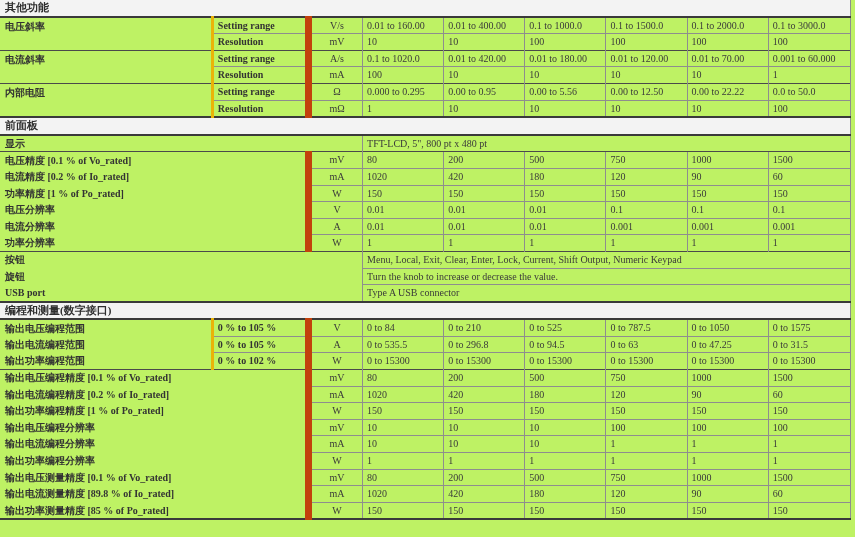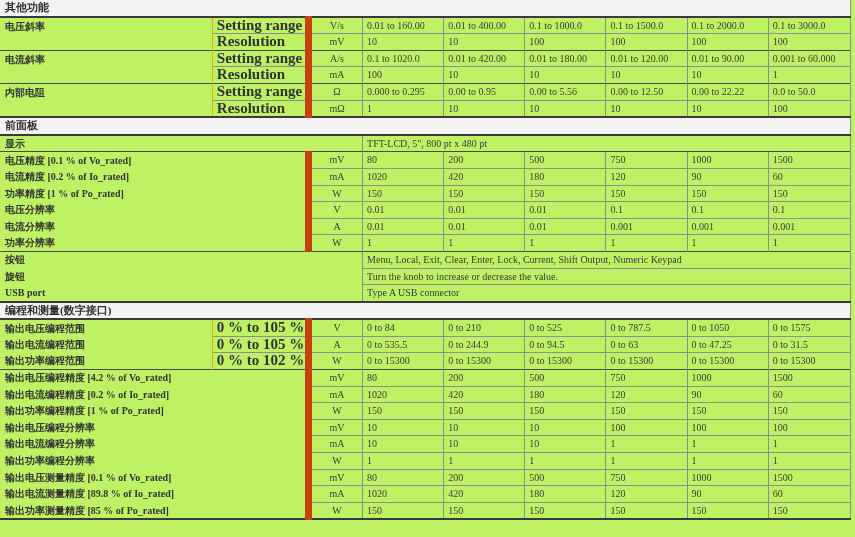--- a/index.html
+++ b/index.html
@@ -17,22 +17,22 @@
     height: 15.6px; line-height: 15.6px; padding: 0 4px;
     font-size: 10px; color: #3a3a3a; white-space: nowrap;
     overflow: hidden; vertical-align: middle;
   }
   td.lbl {
     font-weight: bold; font-size: 10px; color: #333333;
     padding-left: 5px; border: none;
   }
   td.lbl.grp { vertical-align: top; padding-top: 1px; }
   td.sub {
-    font-weight: bold; font-size: 15px; color: #333333;
-    border-left: 1px solid #eab308; border-top: 1px solid #8e8e8e;
+    font-weight: bold; font-size: 10px; color: #333333;
+    border-left: 3px solid #eab308; border-top: 1px solid #8e8e8e;
   }
   td.unit {
     text-align: center; padding: 0 1px;
     border-left: 7px solid #c2410c; border-right: 1px solid #8e8e8e;
     border-top: 1px solid #8e8e8e;
   }
   td.val { border-left: 1px solid #8e8e8e; border-top: 1px solid #8e8e8e; }
   td.val.last { border-right: 1px solid #8e8e8e; margin-left: 47px; }
   td.wide {
     border-left: 1px solid #8e8e8e; border-right: 1px solid #8e8e8e;
@@ -88,21 +88,21 @@
           <td class="val last">100</td>
         </tr>
         <tr class="gb">
           <td class="lbl grp" rowspan="2">电流斜率</td>
           <td class="sub">Setting range</td>
           <td class="unit">A/s</td>
           <td class="val">0.1 to 1020.0</td>
           <td class="val">0.01 to 420.00</td>
           <td class="val">0.01 to 180.00</td>
           <td class="val">0.01 to 120.00</td>
-          <td class="val">0.01 to 90.00</td>
+          <td class="val">0.01 to 70.00</td>
           <td class="val last">0.001 to 60.000</td>
         </tr>
         <tr>
           <td class="sub">Resolution</td>
           <td class="unit">mA</td>
           <td class="val">100</td>
           <td class="val">10</td>
           <td class="val">10</td>
           <td class="val">10</td>
           <td class="val">10</td>
@@ -220,39 +220,39 @@
           <td class="val">0 to 525</td>
           <td class="val">0 to 787.5</td>
           <td class="val">0 to 1050</td>
           <td class="val last">0 to 1575</td>
         </tr>
         <tr>
           <td class="lbl">输出电流编程范围</td>
           <td class="sub">0 % to 105 %</td>
           <td class="unit">A</td>
           <td class="val">0 to 535.5</td>
-          <td class="val">0 to 244.9</td>
+          <td class="val">0 to 296.8</td>
           <td class="val">0 to 94.5</td>
           <td class="val">0 to 63</td>
           <td class="val">0 to 47.25</td>
           <td class="val last">0 to 31.5</td>
         </tr>
         <tr>
           <td class="lbl">输出功率编程范围</td>
           <td class="sub">0 % to 102 %</td>
           <td class="unit">W</td>
           <td class="val">0 to 15300</td>
           <td class="val">0 to 15300</td>
           <td class="val">0 to 15300</td>
           <td class="val">0 to 15300</td>
           <td class="val">0 to 15300</td>
           <td class="val last">0 to 15300</td>
         </tr>
         <tr class="gb">
-          <td class="lbl" colspan="2">输出电压编程精度 [4.2 % of Vo_rated]</td>
+          <td class="lbl" colspan="2">输出电压编程精度 [0.1 % of Vo_rated]</td>
           <td class="unit">mV</td>
           <td class="val">80</td>
           <td class="val">200</td>
           <td class="val">500</td>
           <td class="val">750</td>
           <td class="val">1000</td>
           <td class="val last">1500</td>
         </tr>
         <tr>
           <td class="lbl" colspan="2">输出电流编程精度 [0.2 % of Io_rated]</td>

